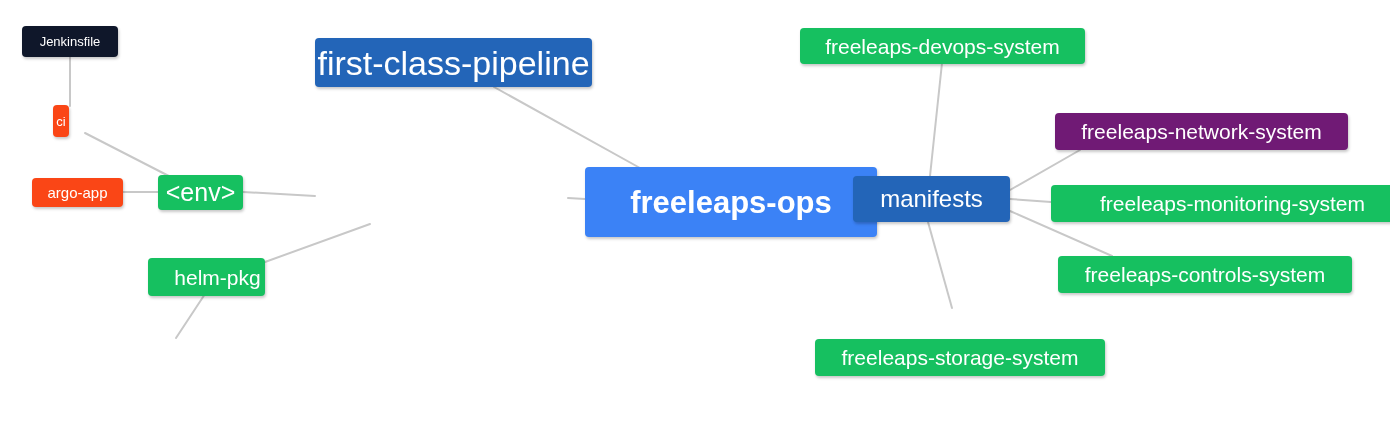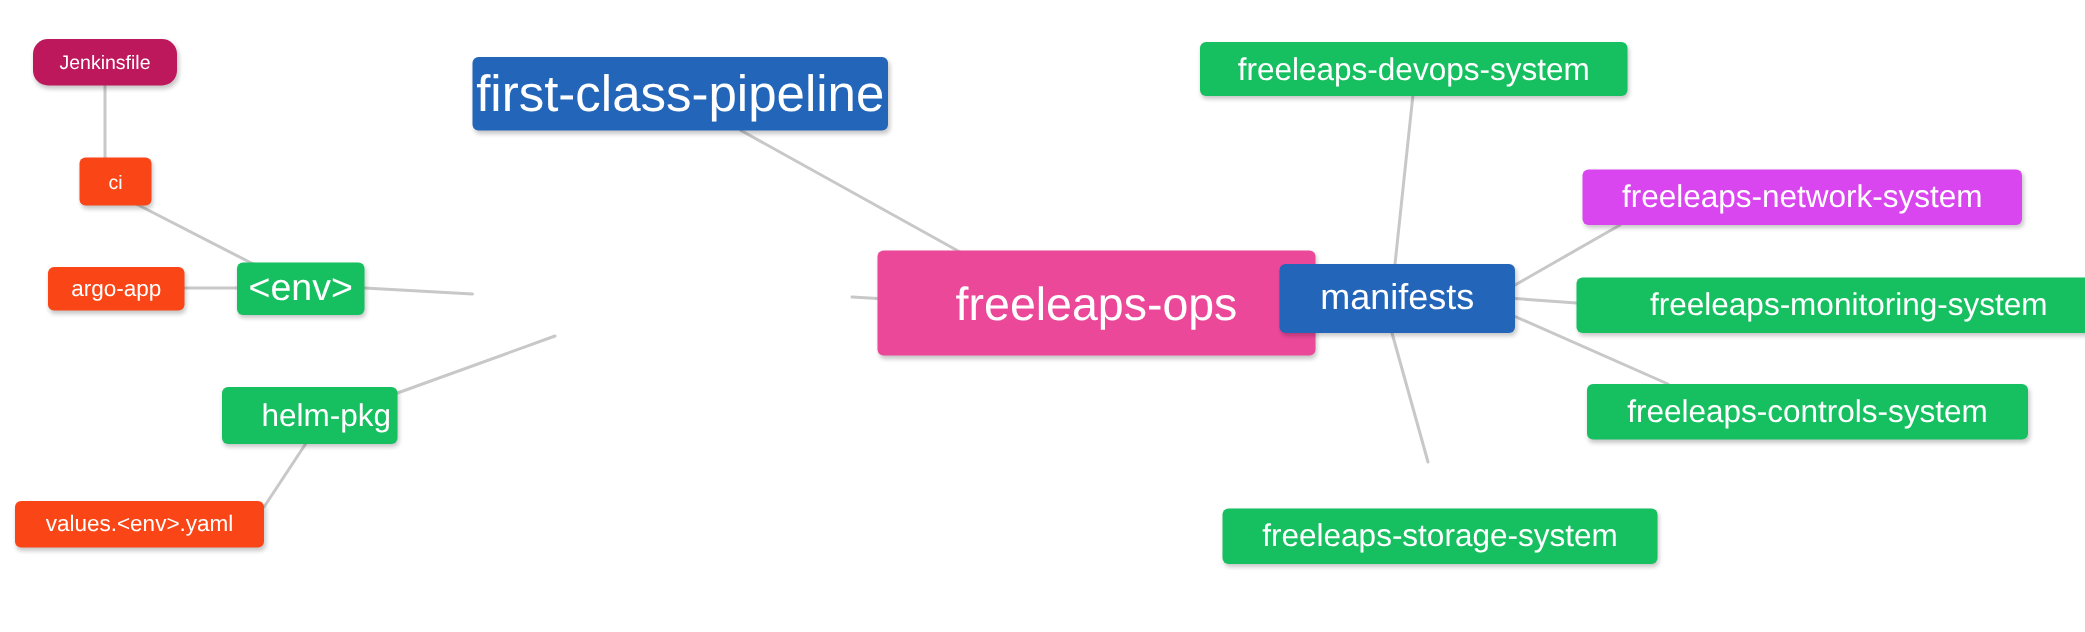--- a/index.html
+++ b/index.html
@@ -85,62 +85,59 @@
 
     <path class="edge" d="M 1010,190 L 1080,150"></path>
 
     <path class="edge" d="M 1010,199 L 1051,202"></path>
 
     <path class="edge" d="M 1010,211 L 1112,256"></path>
 
     <path class="edge" d="M 928,222 L 952,308"></path>
   </svg>
 
-  <div class="node sz-xs" style="left:22px; top:26px; width:96px; height:31px; background:#be185d;border-radius:10px;">
+  <div class="node sz-xs" style="left:22px; top:26px; width:96px; height:31px; background:#0f172a;">
     <span class="node-label">Jenkinsfile</span>
   </div>
 
-  <div class="node sz-xs" style="left:53px; top:105px; width:48px; height:32px; background:#fa4616;">
+  <div class="node sz-xs" style="left:53px; top:105px; width:16px; height:32px; background:#fa4616;">
     <span class="node-label">ci</span>
   </div>
 
   <div class="node sz-sm" style="left:32px; top:178px; width:91px; height:29px; background:#fa4616;">
     <span class="node-label">argo-app</span>
   </div>
 
   <div class="node sz-md" style="left:158px; top:175px; width:85px; height:35px; background:#16c060;">
     <span class="node-label">&lt;env&gt;</span>
   </div>
 
   <div class="node sz-lg" style="left:148px; top:258px; width:117px; height:38px; background:#16c060;padding-left:22px;">
     <span class="node-label">helm-pkg</span>
   </div>
 
-  <div class="node sz-sm" style="left:10px; top:334px; width:166px; height:31px; background:#fa4616;">
-    <span class="node-label">values.&lt;env&gt;.yaml</span>
-  </div>
 
   <div class="node sz-xxl" style="left:315px; top:38px; width:277px; height:49px; background:#2365b8;">
     <span class="node-label">first-class-pipeline</span>
   </div>
 
 
-  <div class="node sz-root" style="left:585px; top:167px; width:292px; height:70px; background:#ec4899;">
+  <div class="node sz-root" style="left:585px; top:167px; width:292px; height:70px; background:#3b82f6;font-weight:bold;">
     <span class="node-label">freeleaps-ops</span>
   </div>
 
   <div class="node sz-xl" style="left:853px; top:176px; width:157px; height:46px; background:#2365b8;justify-content:center;">
     <span class="node-label">manifests</span>
   </div>
 
   <div class="node sz-lg" style="left:800px; top:28px; width:285px; height:36px; background:#16c060;">
     <span class="node-label">freeleaps-devops-system</span>
   </div>
 
-  <div class="node sz-lg" style="left:1055px; top:113px; width:293px; height:37px; background:#d946ef;">
+  <div class="node sz-lg" style="left:1055px; top:113px; width:293px; height:37px; background:#701a75;">
     <span class="node-label">freeleaps-network-system</span>
   </div>
 
   <div class="node sz-lg" style="left:1051px; top:185px; width:363px; height:37px; background:#16c060;">
     <span class="node-label">freeleaps-monitoring-system</span>
   </div>
 
   <div class="node sz-lg" style="left:1058px; top:256px; width:294px; height:37px; background:#16c060;">
     <span class="node-label">freeleaps-controls-system</span>
   </div>

